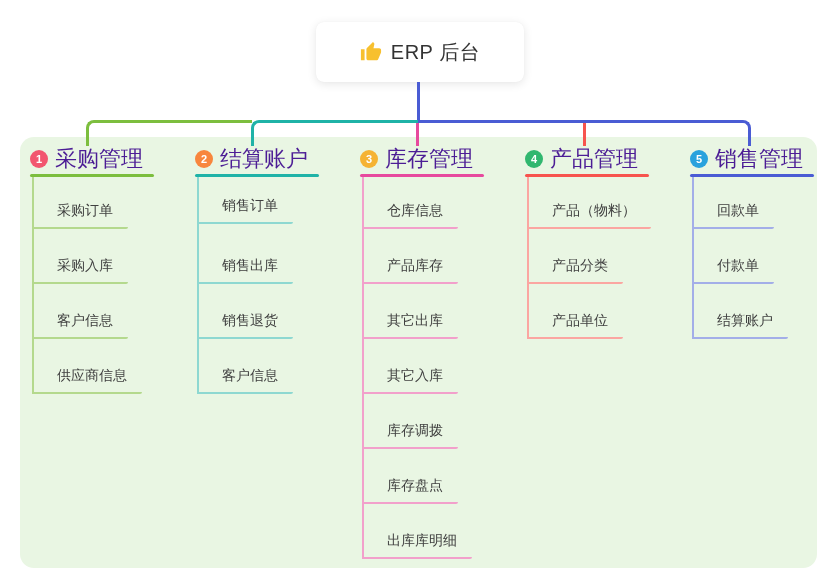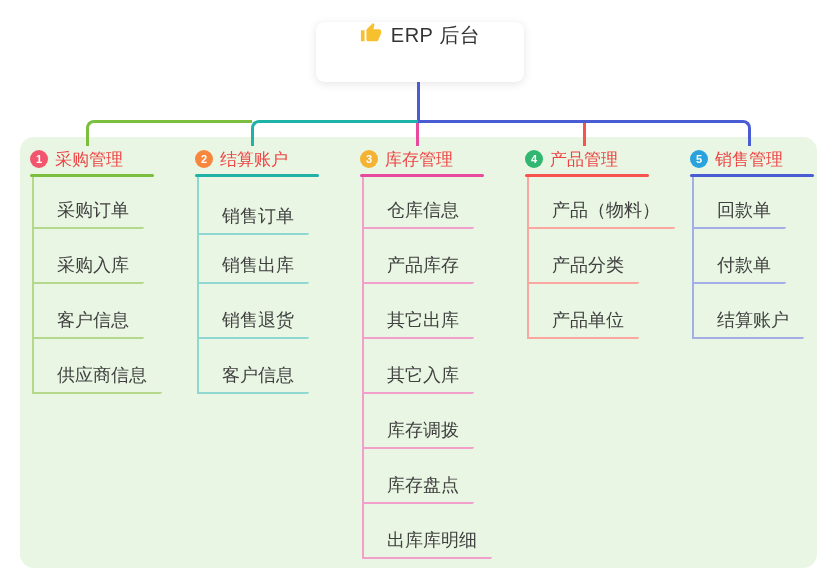--- a/index.html
+++ b/index.html
@@ -9,37 +9,37 @@
     background:#ffffff;
   }
   #panel{
     position:absolute;left:20px;top:137px;width:797px;height:431px;
     border-radius:14px;
   }
   #root-card{
     position:absolute;left:316px;top:22px;width:208px;height:60px;
     background:#ffffff;border-radius:8px;
     box-shadow:0 2px 10px rgba(0,0,0,.10), 0 0 1px rgba(0,0,0,.06);
-    display:flex;justify-content:center;gap:9px;
+    display:flex;align-items:center;justify-content:center;gap:9px;
   }
   #root-card .root-title{font-size:20px;color:#333;font-weight:500;letter-spacing:.5px;}
   .branch-heading{
     position:absolute;display:flex;align-items:center;gap:7px;height:22px;
     cursor:default;
   }
   .badge{
     width:18px;height:18px;border-radius:50%;flex:0 0 18px;
     display:flex;align-items:center;justify-content:center;
     color:#fff;font-size:11px;font-weight:bold;line-height:1;
   }
-  .branch-title{font-size:17px;color:#ef4444;white-space:nowrap;}
+  .branch-title{font-size:22px;color:#4c1d95;white-space:nowrap;}
   .head-underline{position:absolute;height:3px;border-radius:2px;}
   .tree-line{position:absolute;width:2px;}
   .child-item{
-    position:absolute;white-space:nowrap;font-size:18px;color:#404040;
+    position:absolute;white-space:nowrap;font-size:14px;color:#404040;
     line-height:17px;padding:0 15px 8px 25px;border-bottom:2px solid;
     border-radius:0 0 2px 2px;
   }
   .thumb-icon{width:22px;height:22px;display:block;}
 </style>
 </head>
 <body>
 
 <div id="stage">
   <div id="panel" style="background: rgb(233, 246, 227);"></div>
@@ -69,21 +69,21 @@
       <div class="child-item" style="left: 32px; top: 202px; border-bottom-color: rgb(180, 217, 141);">采购订单</div>
       <div class="child-item" style="left: 32px; top: 257px; border-bottom-color: rgb(180, 217, 141);">采购入库</div>
       <div class="child-item" style="left: 32px; top: 312px; border-bottom-color: rgb(180, 217, 141);">客户信息</div>
       <div class="child-item" style="left: 32px; top: 367px; border-bottom-color: rgb(180, 217, 141);">供应商信息</div>
       <div class="branch-heading" style="left: 195px; top: 148px;">
         <div class="badge" style="background: rgb(248, 134, 61);">2</div>
         <span class="branch-title">结算账户</span>
       </div>
       <div class="head-underline" style="left: 195px; top: 174px; width: 124px; background: rgb(31, 179, 167);"></div>
       <div class="tree-line" style="left: 197px; top: 177px; height: 217px; background: rgb(142, 216, 209);"></div>
-      <div class="child-item" style="left: 197px; top: 208px; border-bottom-color: rgb(142, 216, 209); text-align: center;">销售订单</div>
+      <div class="child-item" style="left: 197px; top: 197px; border-bottom-color: rgb(142, 216, 209); text-align: center;">销售订单</div>
       <div class="child-item" style="left: 197px; top: 257px; border-bottom-color: rgb(142, 216, 209);">销售出库</div>
       <div class="child-item" style="left: 197px; top: 312px; border-bottom-color: rgb(142, 216, 209);">销售退货</div>
       <div class="child-item" style="left: 197px; top: 367px; border-bottom-color: rgb(142, 216, 209);">客户信息</div>
       <div class="branch-heading" style="left: 360px; top: 148px;">
         <div class="badge" style="background: rgb(245, 179, 51);">3</div>
         <span class="branch-title">库存管理</span>
       </div>
       <div class="head-underline" style="left: 360px; top: 174px; width: 124px; background: rgb(231, 74, 158);"></div>
       <div class="tree-line" style="left: 362px; top: 177px; height: 382px; background: rgb(242, 160, 203);"></div>
       <div class="child-item" style="left: 362px; top: 202px; border-bottom-color: rgb(242, 160, 203);">仓库信息</div>

